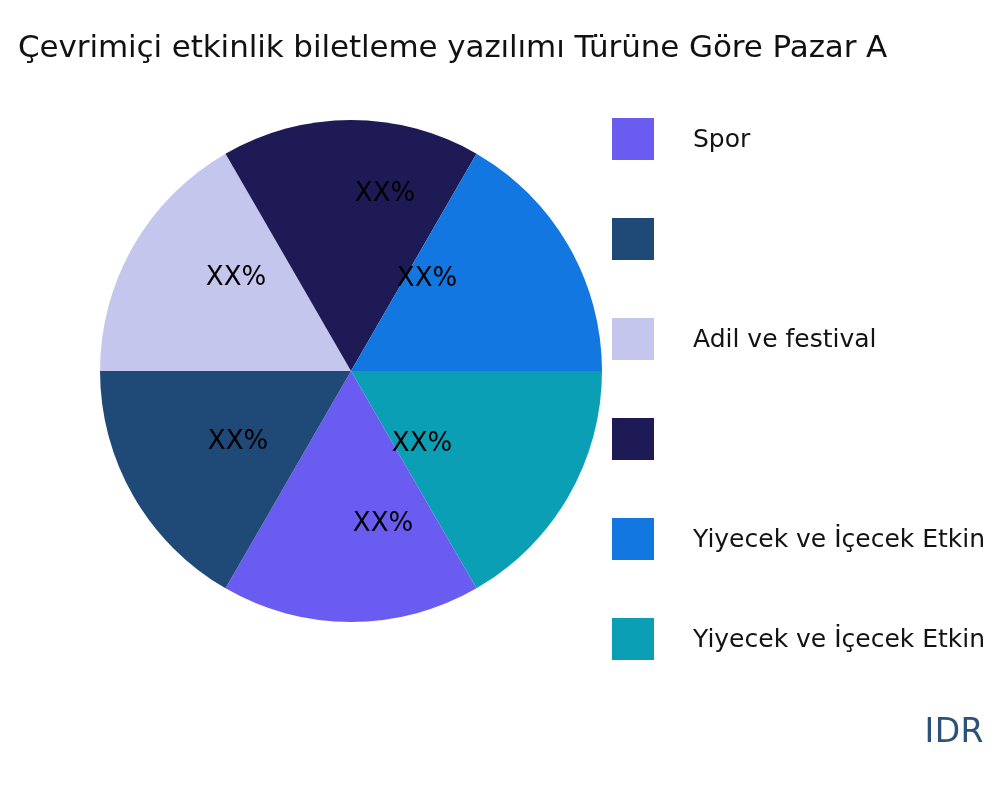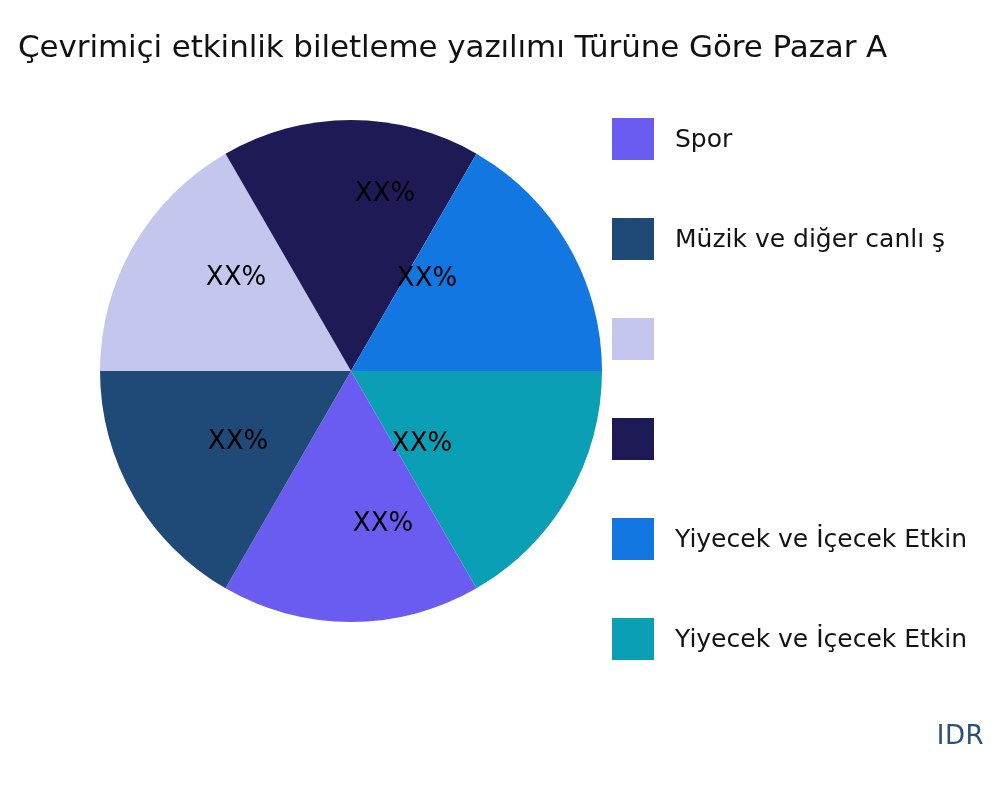--- a/index.html
+++ b/index.html
@@ -66,32 +66,32 @@
     display: flex;
     align-items: flex-start;
   }
   .legend-swatch {
     width: 42px;
     height: 42px;
     flex: 0 0 42px;
     margin-top: 0px;
   }
   .legend-label {
-    margin-left: 21px;
+    margin-left: 39px;
     font-size: 25px;
     line-height: 42px;
     color: #131313;
     white-space: nowrap;
     overflow: visible;
   }
   .footer-currency {
     position: absolute;
     right: 16px;
     bottom: 18px;
-    font-size: 26px;
+    font-size: 33px;
     color: #2b5279;
     letter-spacing: 0.5px;
     margin-left: 31px;
   }
 </style>
 </head>
 <body>
 
 <div id="chart-root">
 
@@ -120,25 +120,25 @@
 
   <div class="legend">
 
     <div class="legend-item">
       <span class="legend-swatch" style="background: rgb(106, 92, 240);"></span>
       <span class="legend-label">Spor</span>
     </div>
 
     <div class="legend-item">
       <span class="legend-swatch" style="background: rgb(31, 74, 120);"></span>
-      <span class="legend-label">Müzik ve diğer canlı ş</span>
     </div>
 
     <div class="legend-item">
       <span class="legend-swatch" style="background: rgb(197, 198, 238);"></span>
+      <span class="legend-label">Adil ve festival</span>
     </div>
 
     <div class="legend-item">
       <span class="legend-swatch" style="background: rgb(30, 26, 85);"></span>
     </div>
 
     <div class="legend-item">
       <span class="legend-swatch" style="background: rgb(18, 119, 224);"></span>
       <span class="legend-label">Yiyecek ve İçecek Etkin</span>
     </div>

